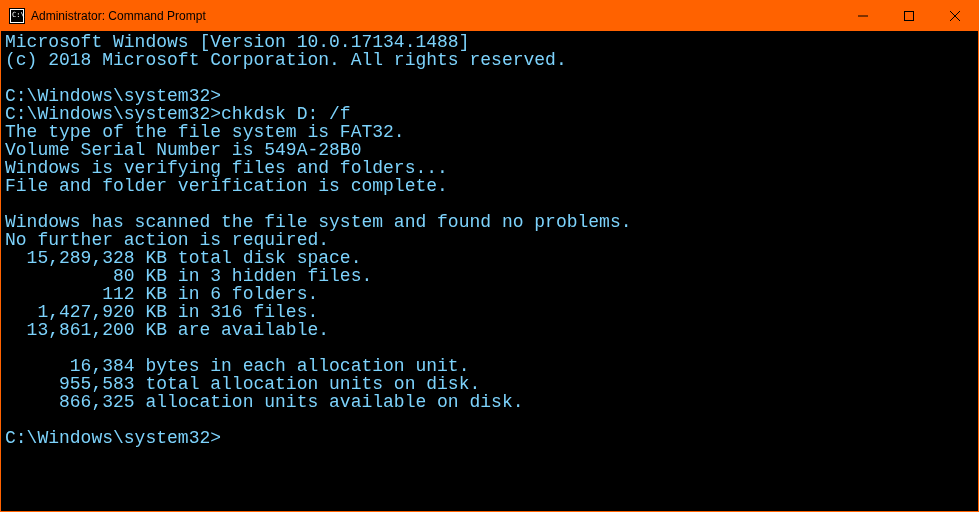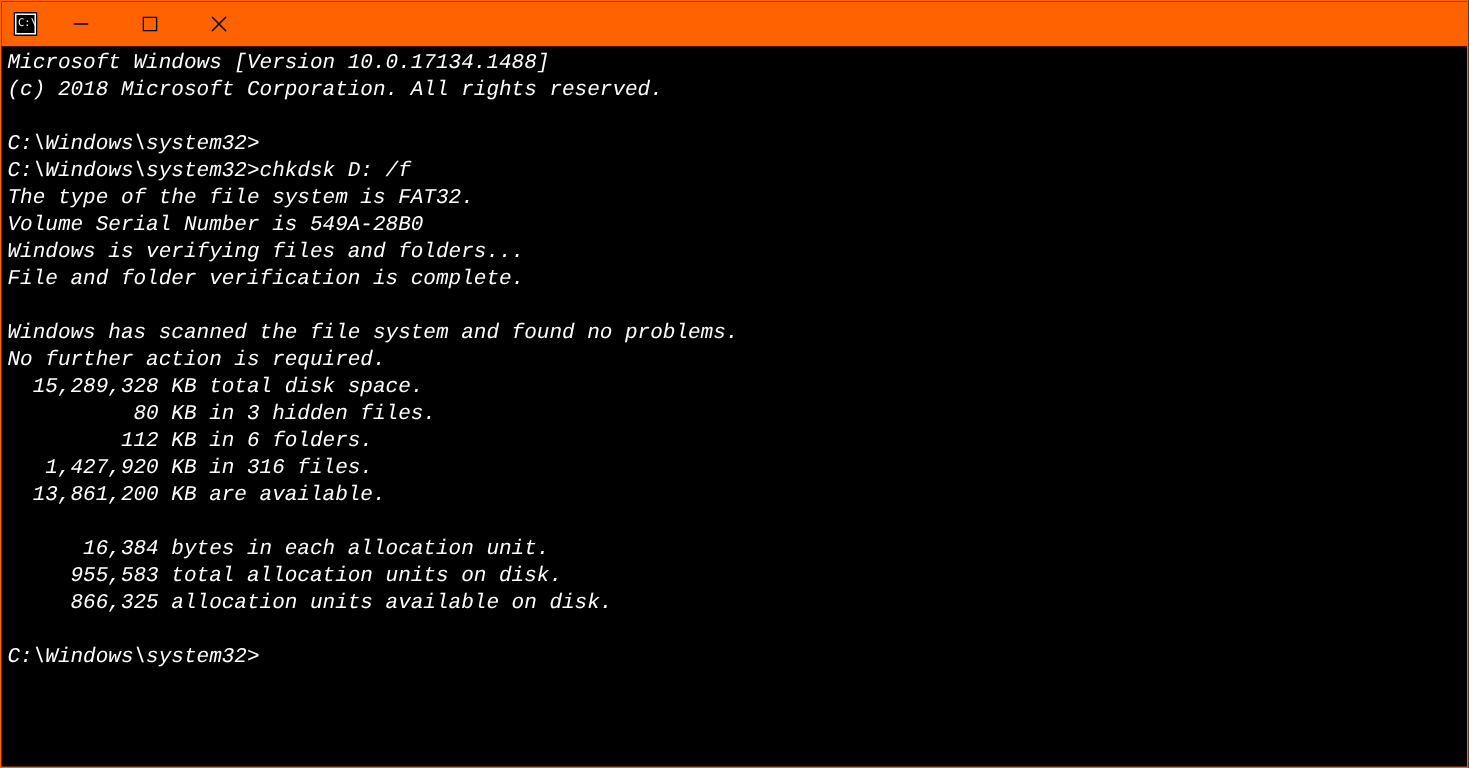--- a/index.html
+++ b/index.html
@@ -48,45 +48,45 @@
       justify-content: center;
       color: #000;
     }
     .titlebar-btn svg {
       width: 10px;
       height: 10px;
     }
     .terminal {
       flex: 1;
       background: #000;
-      color: #ffffff;
-      font-size: 14px;
+      color: #7dd3fc;
+      font-size: 18px;
       line-height: 18px;
       padding: 2px 4px;
       overflow: hidden;
       white-space: pre;
       font-family: Consolas, 'Courier New', monospace;
-      font-style: italic;
     }
     .terminal-line {
       white-space: pre;
     }
   </style>
 </head>
 <body>
 
 <div class="titlebar">
   <div class="titlebar-icon">
     <svg viewBox="0 0 16 16">
       <rect x="0" y="0" width="16" height="16" fill="#000"></rect>
       <rect x="1" y="1" width="14" height="14" fill="#fff"></rect>
       <rect x="2" y="2" width="12" height="12" fill="#000"></rect>
       <text x="3" y="9" font-size="7" fill="#fff" font-family="monospace">C:\</text>
     </svg>
   </div>
+  <div class="titlebar-title">Administrator: Command Prompt</div>
   <div class="titlebar-controls">
     <div class="titlebar-btn">
       <svg viewBox="0 0 10 10">
           <line x1="0" y1="5" x2="10" y2="5" stroke="#000" stroke-width="1"></line>
         </svg>
     </div>
     <div class="titlebar-btn">
       <svg viewBox="0 0 10 10">
           <rect x="0.5" y="0.5" width="9" height="9" fill="none" stroke="#000" stroke-width="1"></rect>
         </svg>

